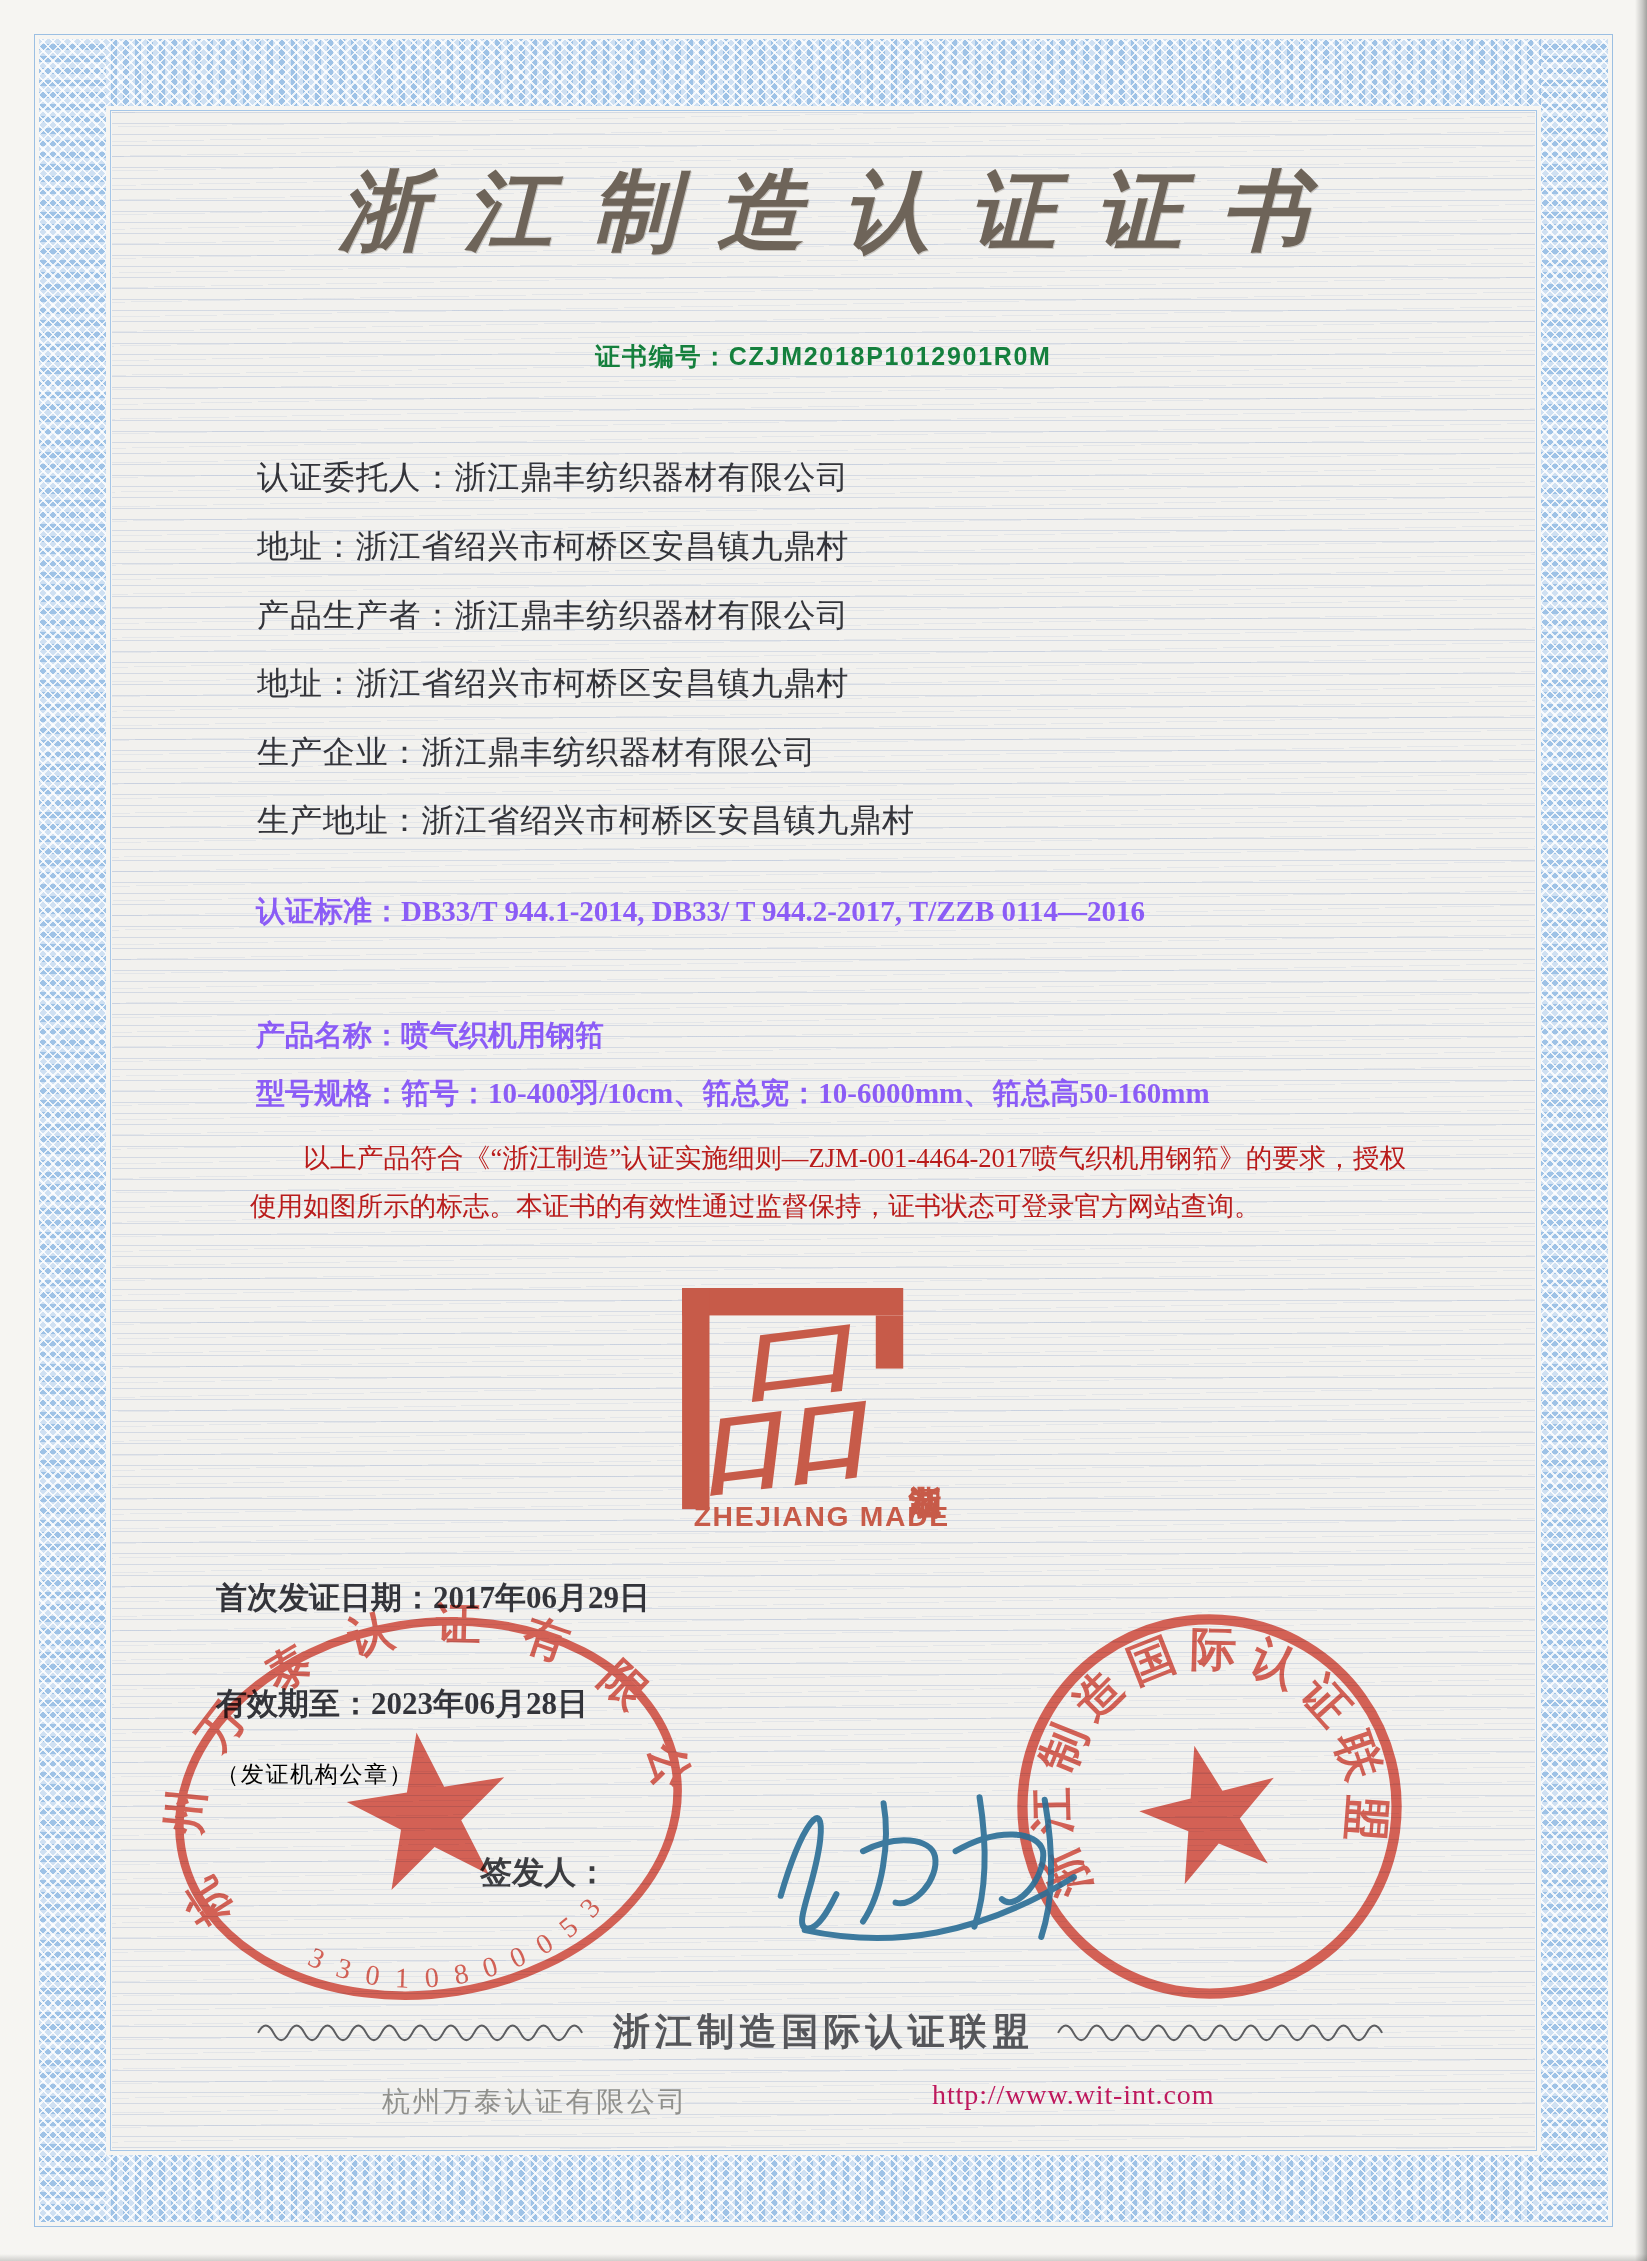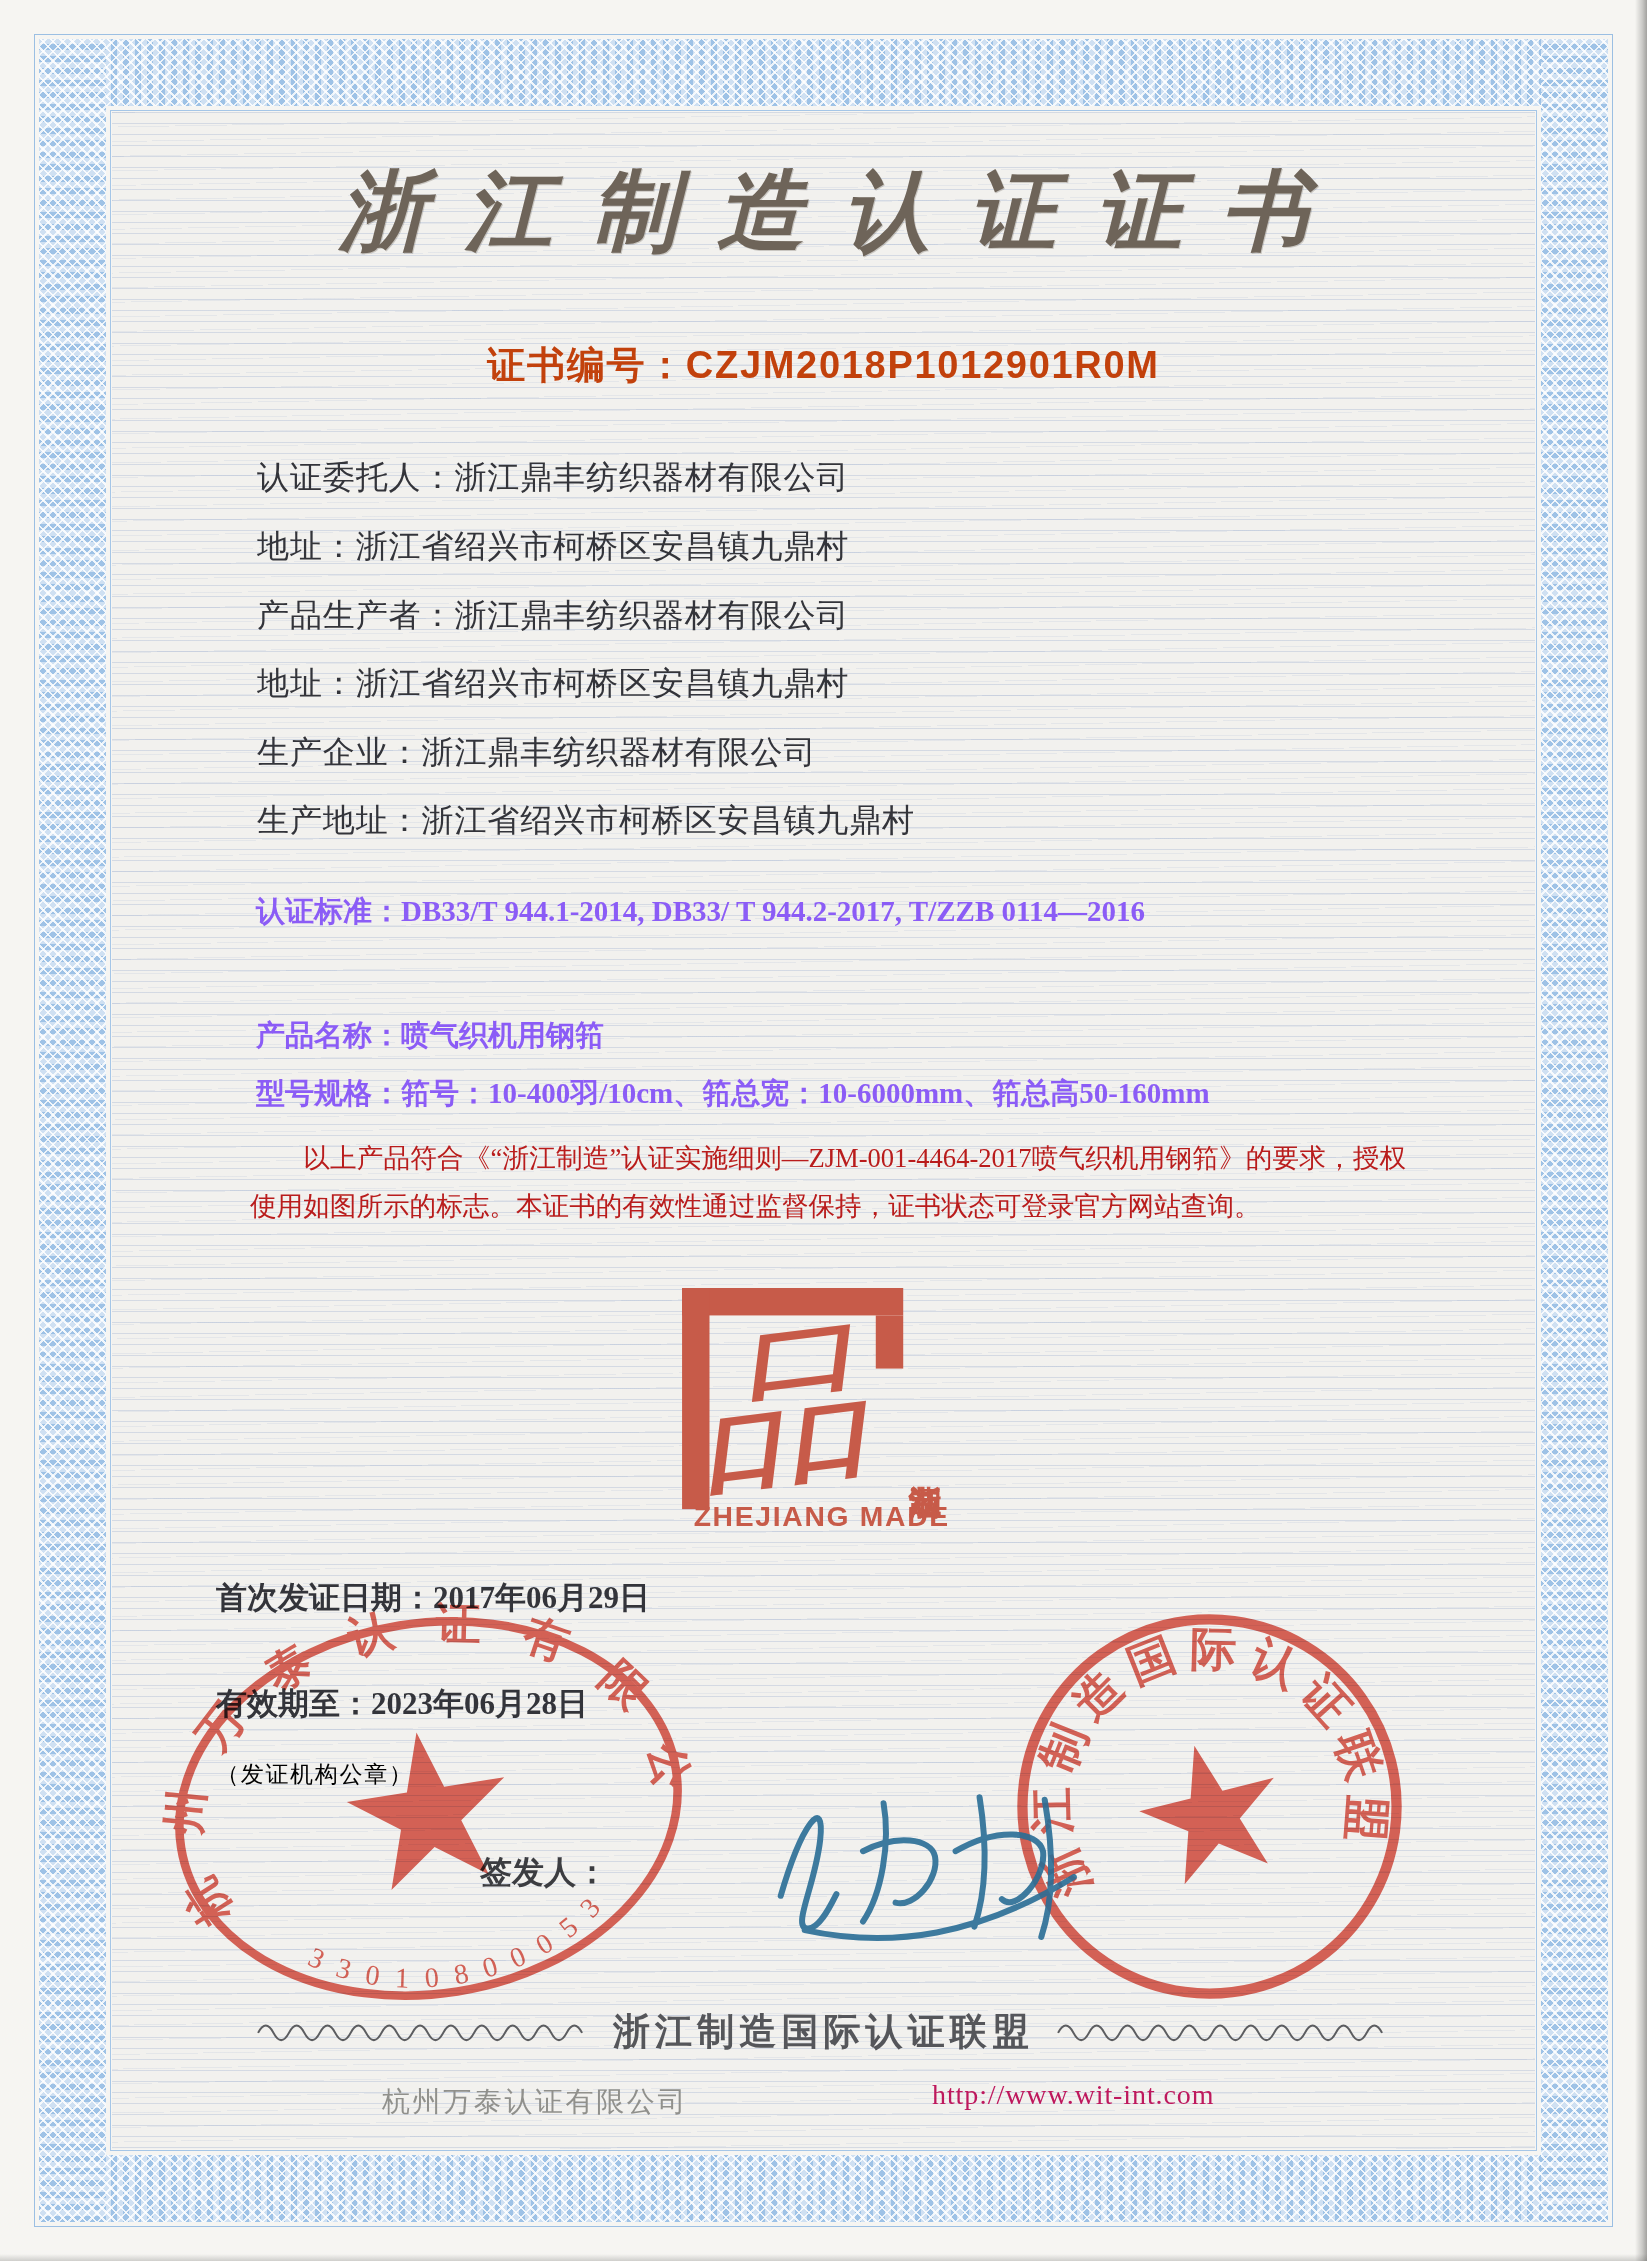--- a/index.html
+++ b/index.html
@@ -39,21 +39,21 @@
   .abs{position:absolute;}
   .title{
     left:0;right:0;top:153px;text-align:center;
     font-family:"DejaVu Serif", serif;font-style:italic;font-weight:bold;
     font-size:87px;letter-spacing:39px;padding-left:39px;
     color:#6e6459;text-shadow:0.9px 0.9px 0 rgba(80,70,60,.25);
   }
   .cert-no{
     left:0;right:0;top:340px;text-align:center;
     font-family:"Liberation Sans", sans-serif;font-weight:bold;
-    font-size:38px;color:#c2410c;letter-spacing:1.7px;
+    font-size:25px;color:#15803d;letter-spacing:1.7px;
   }
   .field-row{left:257px;font-size:32px;font-weight:normal;color:#33343a;letter-spacing:0.9px;white-space:nowrap;}
   .spec-row{left:256px;font-size:29px;font-weight:bold;color:#8b5cf6;white-space:nowrap;}
   .statement{
     left:250px;top:1134px;width:1156px;
     font-size:26.6px;line-height:1.82;color:#b91c1c;
     text-align:justify;text-indent:2em;font-weight:500;
   }
   .date-row{left:216px;font-size:31px;font-weight:bold;color:#33343a;white-space:nowrap;z-index:3;}
   .seal-note{left:216px;top:1759px;font-size:23px;color:#000000;letter-spacing:1.7px;z-index:3;}

